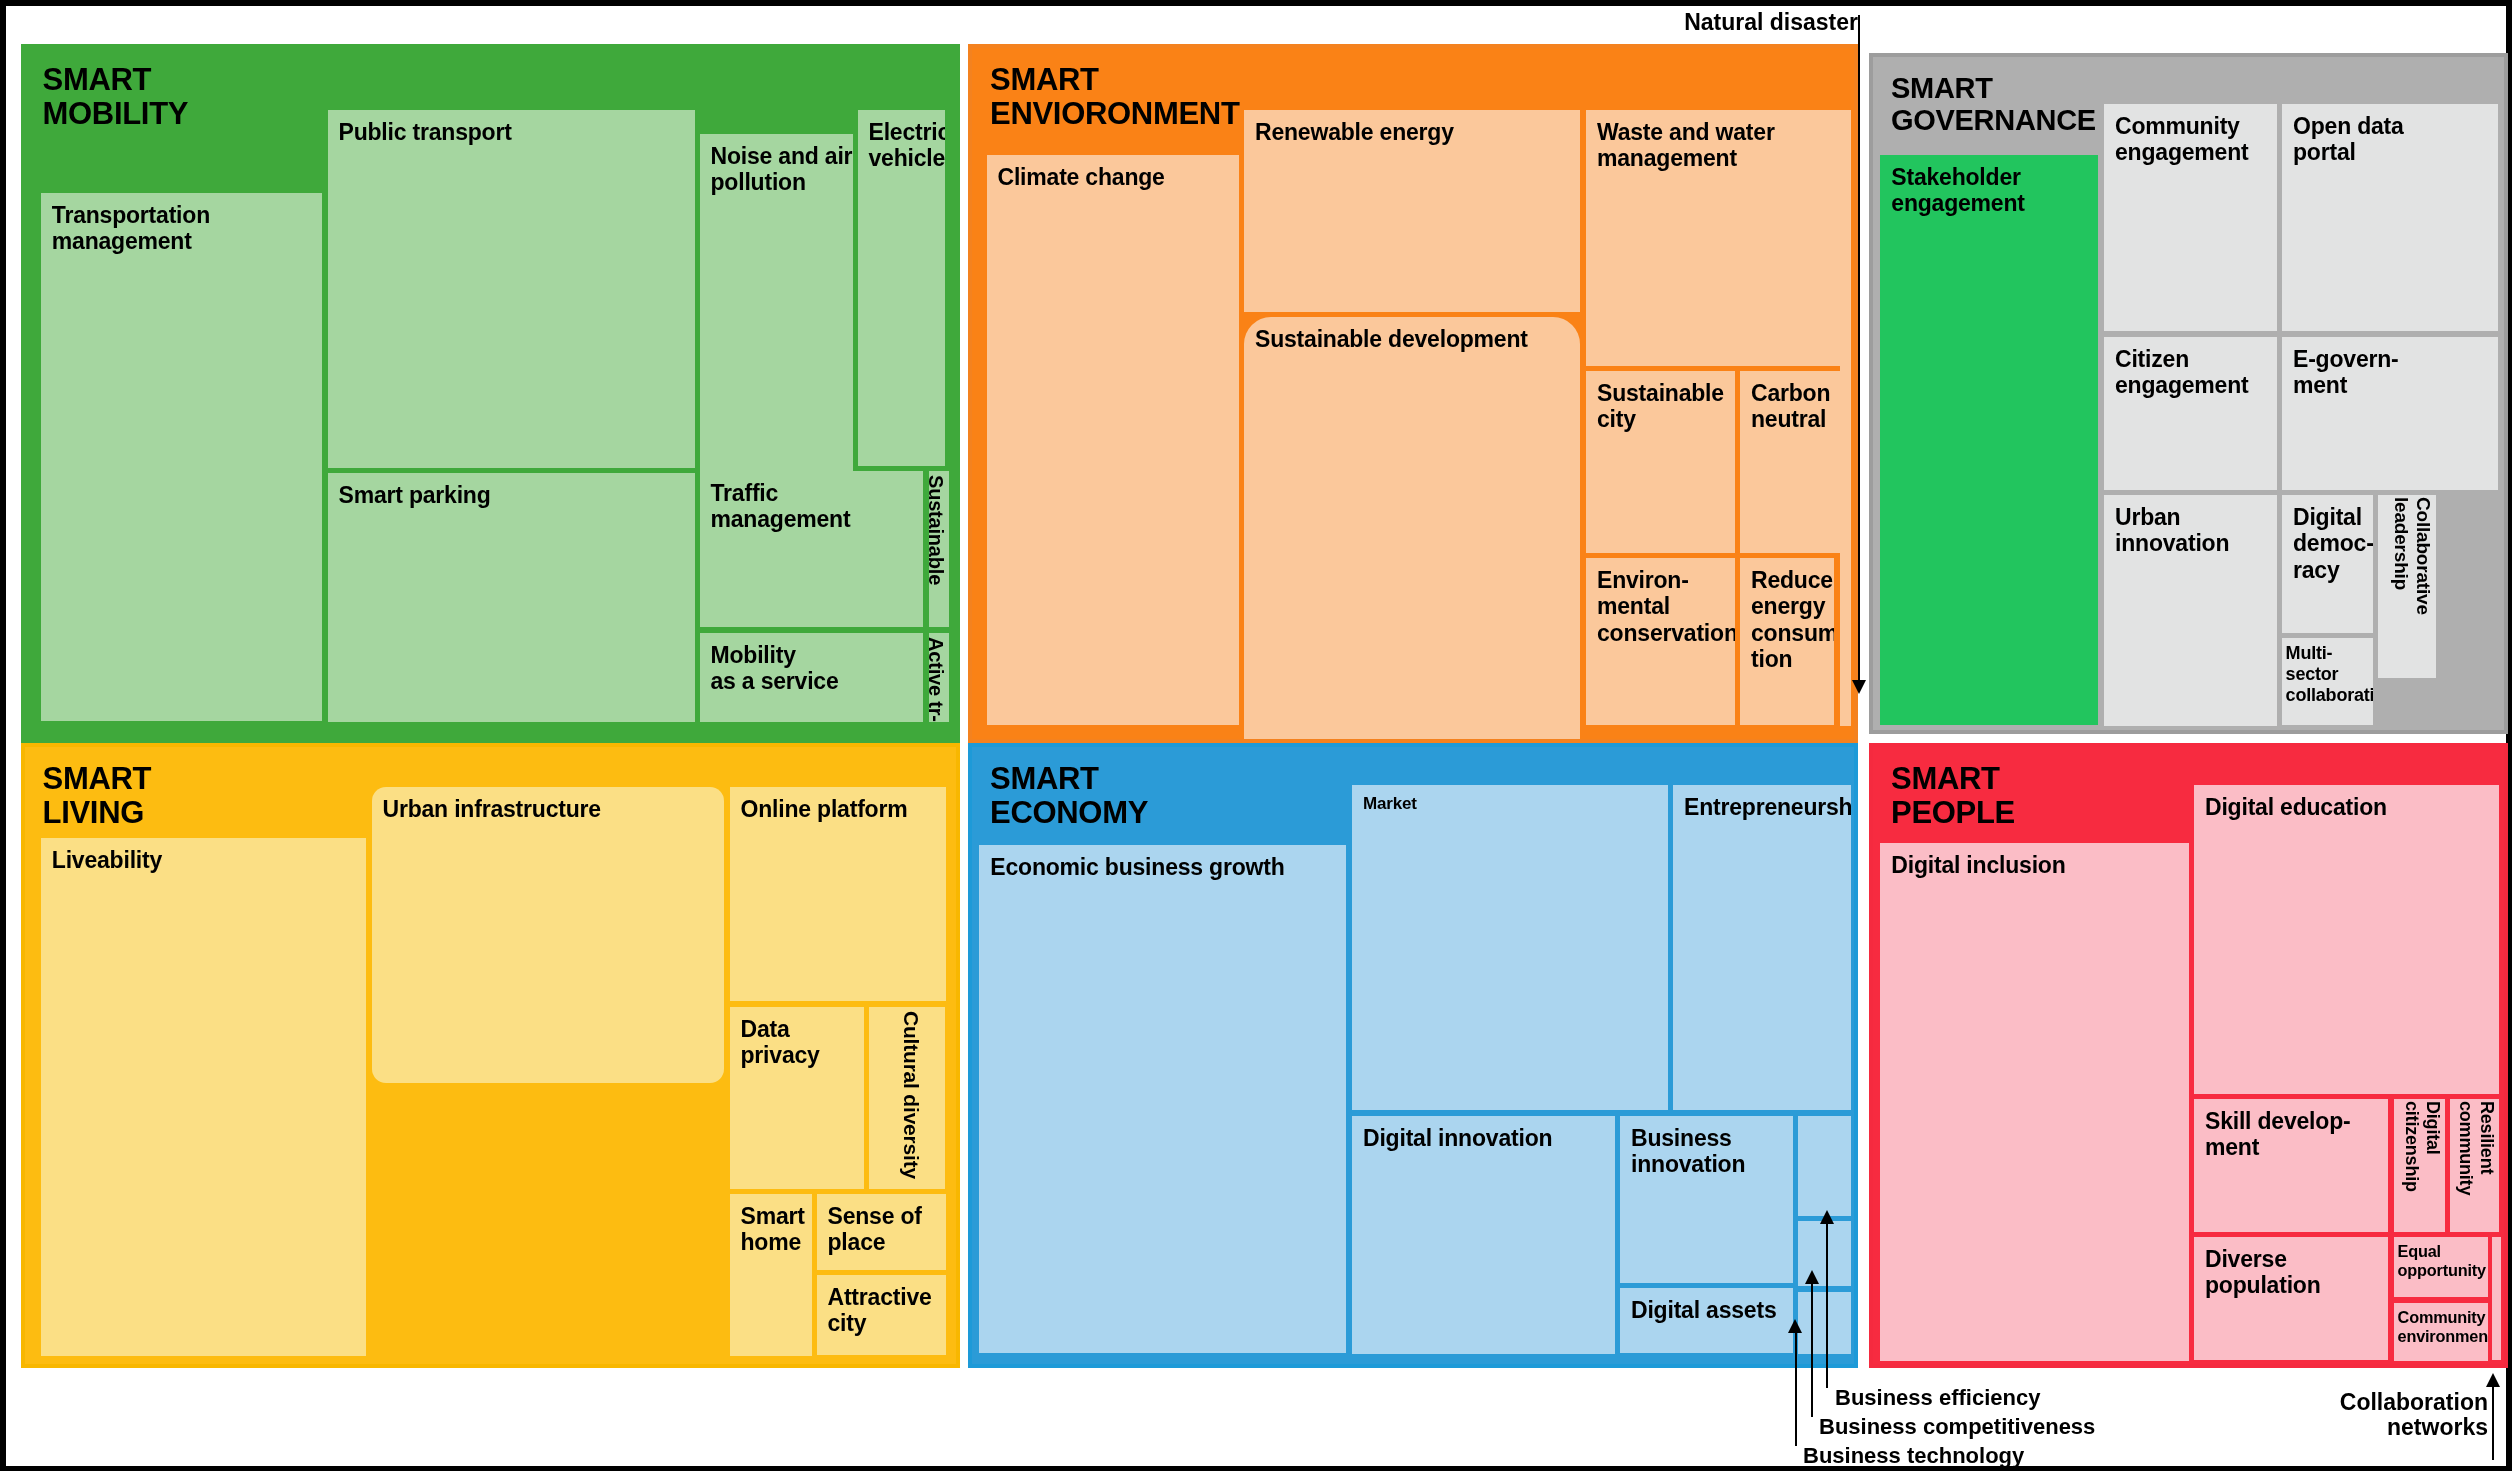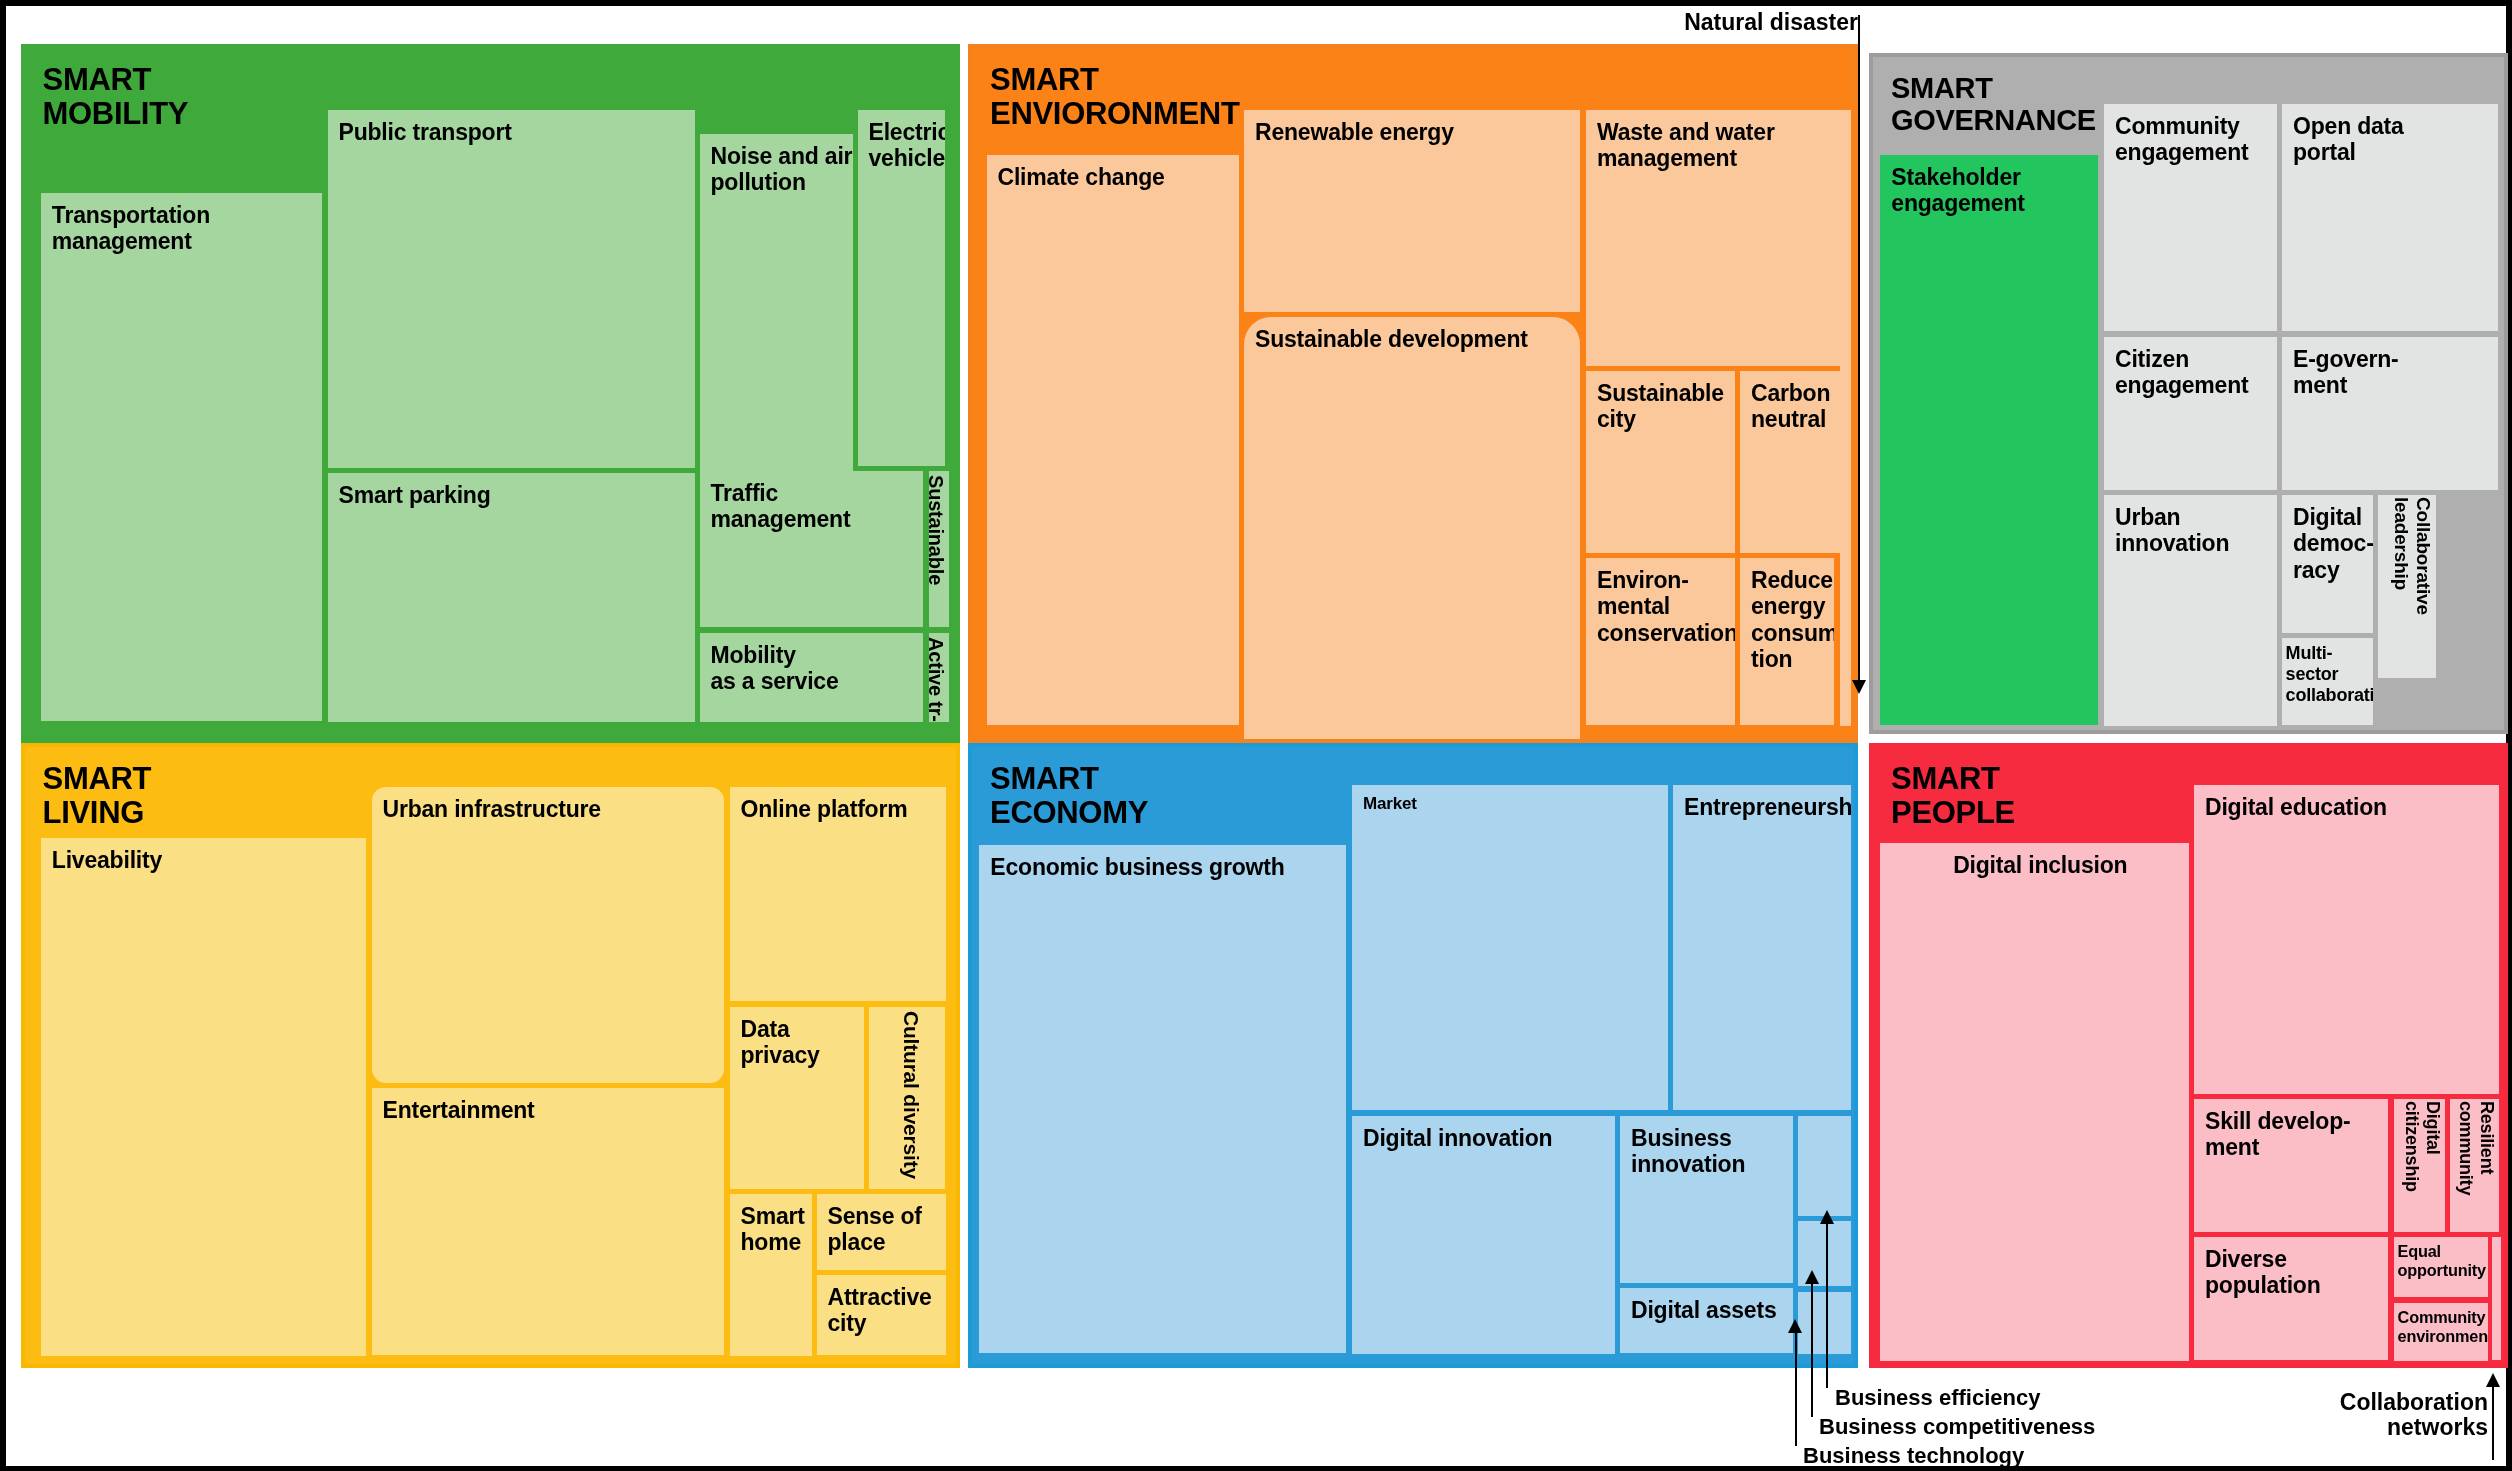--- a/index.html
+++ b/index.html
@@ -236,23 +236,20 @@
 LIVING</div>
 
     <div class="cell" style="left:16.3px; top:91px; width:325px; height:518px; background:#FBDF85; font-size:23px;">
       <span class="lbl">Liveability</span>
     </div>
 
     <div class="cell" style="left:347px; top:40px; width:352px; height:296px; background:#FBDF85; font-size:23px;border-radius:14px;">
       <span class="lbl">Urban infrastructure</span>
     </div>
 
-    <div class="cell" style="left:347px; top:341px; width:352px; height:267px; background:#FBDF85; font-size:23px;">
-      <span class="lbl">Entertainment</span>
-    </div>
 
     <div class="cell" style="left:705px; top:40px; width:216px; height:214px; background:#FBDF85; font-size:23px;">
       <span class="lbl">Online platform</span>
     </div>
 
     <div class="cell" style="left:705px; top:260px; width:134px; height:182px; background:#FBDF85; font-size:23px;">
       <span class="lbl">Data privacy</span>
     </div>
 
     <div class="cell rot" style="left:844px; top:260px; width:76px; height:182px; background:#FBDF85; font-size:21px;">
@@ -308,21 +305,21 @@
 
     <div class="cell" style="left:826px; top:474px; width:53px; height:65px; background:#ABD5EF;"></div>
 
     <div class="cell" style="left:826px; top:545px; width:53px; height:62px; background:#ABD5EF;"></div>
   </div>
 
   <div class="panel" style="left:1863px; top:737px; width:639px; height:625px; background:#F72B40; border:4.5px solid #F52A3F;">
     <div class="panel-header" style="font-size:31px; width:272px;">SMART
 PEOPLE</div>
 
-    <div class="cell" style="left:7.3px; top:96px; width:309px; height:518px; background:#FBBDC6; font-size:23px;text-align:center;">
+    <div class="cell" style="left:7.3px; top:96px; width:309px; height:518px; background:#FBBDC6; font-size:23px;">
       <span class="lbl">Digital inclusion</span>
     </div>
 
     <div class="cell" style="left:321px; top:38px; width:305px; height:309px; background:#FBBDC6; font-size:23px;">
       <span class="lbl">Digital education</span>
     </div>
 
     <div class="cell" style="left:321px; top:352px; width:194px; height:133px; background:#FBBDC6; font-size:23px;">
       <span class="lbl">Skill develop-
 ment</span>

